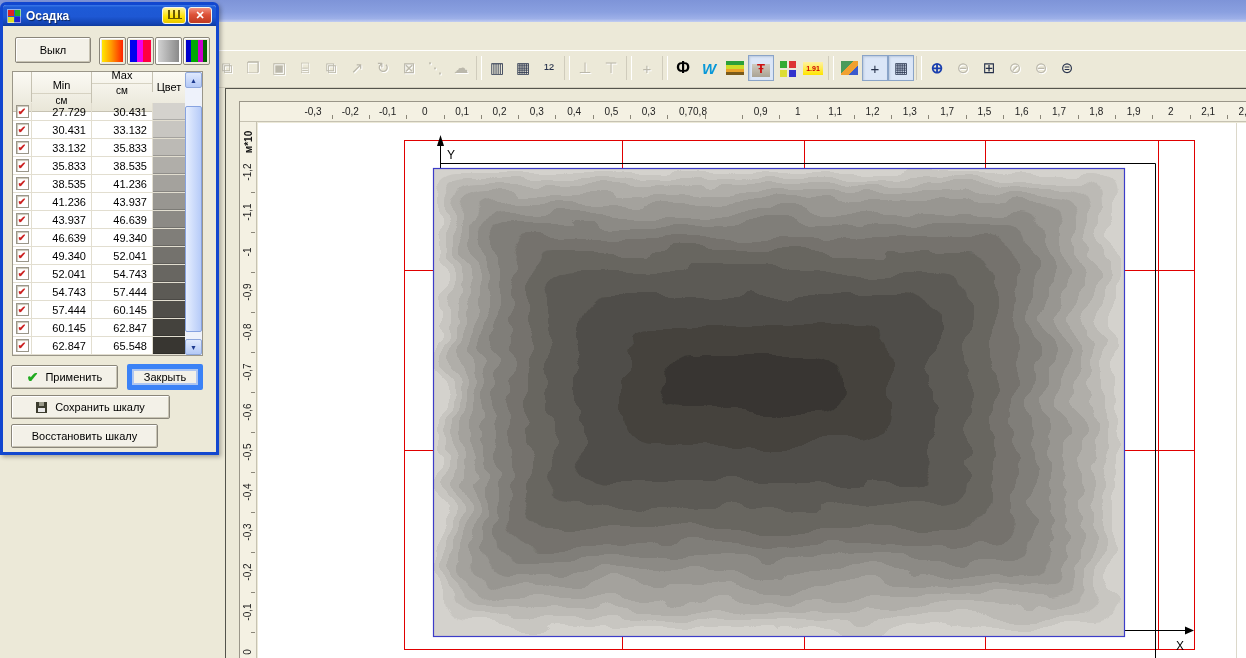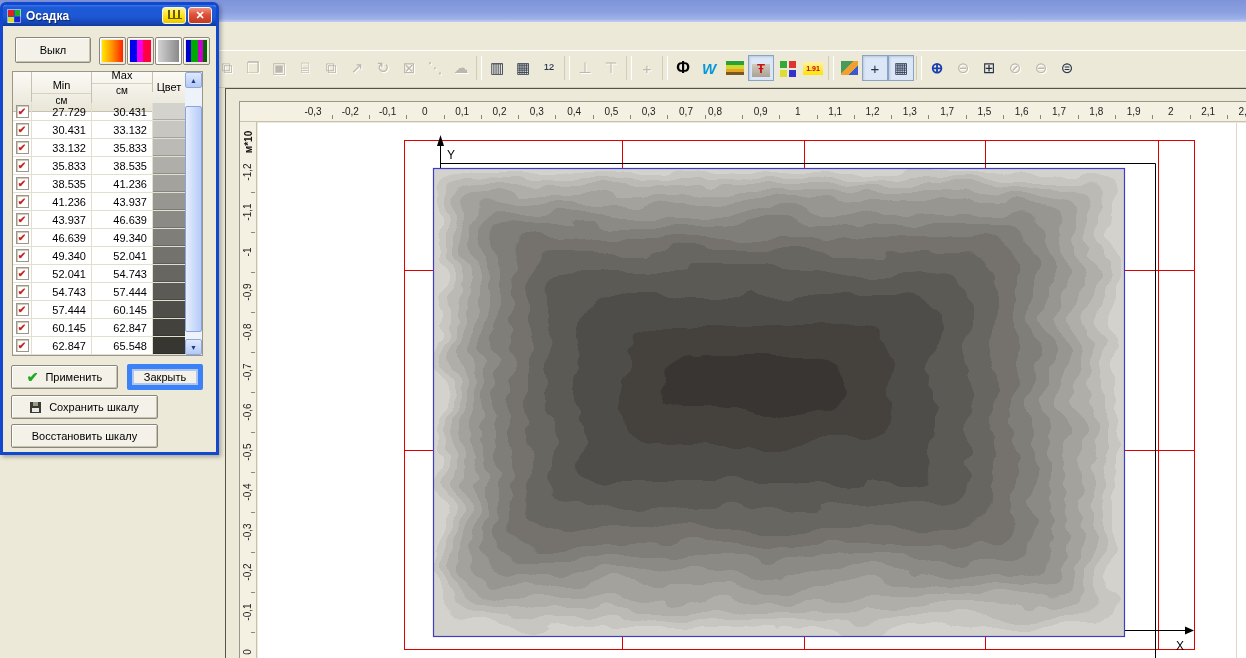--- a/index.html
+++ b/index.html
@@ -203,21 +203,21 @@
       <span class="hlab" style="left: 279.8px;">0,3</span>
       <span class="htick" style="left: 315.45px;"></span>
       <span class="hlab" style="left: 317.1px;">0,4</span>
       <span class="htick" style="left: 352.75px;"></span>
       <span class="hlab" style="left: 354.4px;">0,5</span>
       <span class="htick" style="left: 390.05px;"></span>
       <span class="hlab" style="left: 391.7px;">0,3</span>
       <span class="htick" style="left: 427.35px;"></span>
       <span class="hlab" style="left: 429px;">0,7</span>
       <span class="htick" style="left: 464.65px;"></span>
-      <span class="hlab" style="left: 458px;">0,8</span>
+      <span class="hlab" style="left: 443px;">0,8</span>
       <span class="htick" style="left: 501.95px;"></span>
       <span class="hlab" style="left: 503.6px;">0,9</span>
       <span class="htick" style="left: 539.25px;"></span>
       <span class="hlab" style="left: 540.9px;">1</span>
       <span class="htick" style="left: 576.55px;"></span>
       <span class="hlab" style="left: 578.2px;">1,1</span>
       <span class="htick" style="left: 613.85px;"></span>
       <span class="hlab" style="left: 615.5px;">1,2</span>
       <span class="htick" style="left: 651.15px;"></span>
       <span class="hlab" style="left: 652.8px;">1,3</span>
@@ -486,21 +486,21 @@
           <span class="sthumb"></span>
           <span class="sbtn sdn">▼</span>
         </div>
       </div>
 
       <div class="btn" style="left:8px;top:339px;width:107px;height:24px">
         <span class="ico-check">✔</span>
         <span>Применить</span>
       </div>
       <div class="btn btn-default" style="left:124px;top:338px;width:76px;height:26px">Закрыть</div>
-      <div class="btn" style="left:8px;top:369px;width:147px;height:24px">
+      <div class="btn" style="left:8px;top:369px;width:159px;height:24px">
         <span class="ico-floppy"></span>
         <span>Сохранить шкалу</span>
       </div>
       <div class="btn" style="left:8px;top:398px;width:147px;height:24px">Восстановить шкалу</div>
     </div>
   </div>
 
 </div>
 
 </body></html>

